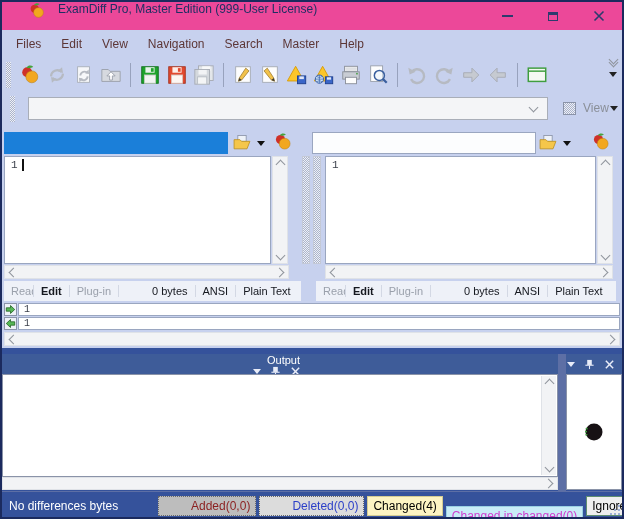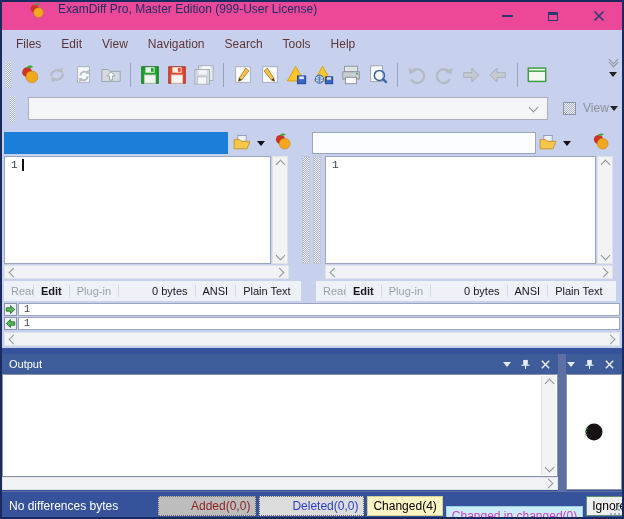--- a/index.html
+++ b/index.html
@@ -84,21 +84,21 @@
   .mrow .mic svg { width:11px; height:11px; }
   .mrow .mfield { position:absolute; left:14px; top:0; width:602px; height:13px; background:#fff; border:1px solid #9aa6c0; font-family:"Liberation Mono", monospace; font-size:10px; color:#3a3f4a; line-height:11px; padding-left:5px; }
   .mr1 { top:303px; } .mr2 { top:317px; }
   .hscroll-full { position:absolute; left:4px; top:332px; width:616px; height:14px; background:#f2f3f5; border:1px solid #dfe2e7; display:flex; justify-content:space-between; align-items:center; padding:0 5px; }
 
   .splitter-h { position:absolute; left:0; top:348px; width:624px; height:6px; background:#35529b; }
 
   
   .dock { position:absolute; left:0; top:354px; width:624px; height:137px; background:#35529b; }
   .panel-title { position:absolute; height:20px; background:#3e5c99; display:flex; align-items:center; }
-  .pt-out { left:2px; top:0; width:556px; }
+  .pt-out { left:2px; top:0; width:556px;flex-direction:column; }
   .pt-pie { left:566px; top:0; width:56px; justify-content:flex-end; }
   .panel-title .pt-label { font-size:11px; color:#fff; padding-left:7px; flex:1; }
   .pt-icons { display:flex; align-items:center; gap:9px; padding-right:7px; }
   .pt-tri { width:0; height:0; border-left:4px solid transparent; border-right:4px solid transparent; border-top:5px solid #e8ecf8; }
   .pt-icons svg { width:11px; height:11px; }
   .out-body { position:absolute; left:2px; top:20px; width:556px; height:103px; background:#fff; border:1px solid #8a93a8; }
   .out-vscroll { position:absolute; right:1px; top:1px; width:15px; height:99px; background:#f2f3f5; border-left:1px solid #dfe2e7; display:flex; flex-direction:column; justify-content:space-between; align-items:center; padding:4px 0; }
   .out-hscroll { position:absolute; left:2px; top:123px; width:556px; height:13px; background:#f2f3f5; border:1px solid #dfe2e7; display:flex; justify-content:flex-end; align-items:center; padding:0 5px; }
   .vsplit { position:absolute; left:558px; top:0; width:8px; height:137px; background:#5d6fa5; }
   .pie-body { position:absolute; left:566px; top:20px; width:56px; height:116px; background:#fff; border:1px solid #8a93a8; display:flex; align-items:center; justify-content:center; }
@@ -142,21 +142,21 @@
       </div>
     </div>
   </div>
 
   <div class="menubar">
     <span class="menu-item">Files</span>
     <span class="menu-item">Edit</span>
     <span class="menu-item">View</span>
     <span class="menu-item">Navigation</span>
     <span class="menu-item">Search</span>
-    <span class="menu-item">Tools</span>
+    <span class="menu-item">Master</span>
     <span class="menu-item">Help</span>
   </div>
 
   <div class="toolbar">
     <div class="grip dither"></div>
     <div class="tb-icons">
       <div class="tbtn">
         <svg viewBox="0 0 24 24">
           <circle cx="9" cy="9" r="5.5" fill="#cf3128"></circle>
             <circle cx="14" cy="14" r="6.5" fill="#f2a71f" stroke="#b97e0e" stroke-width="0.6"></circle>

